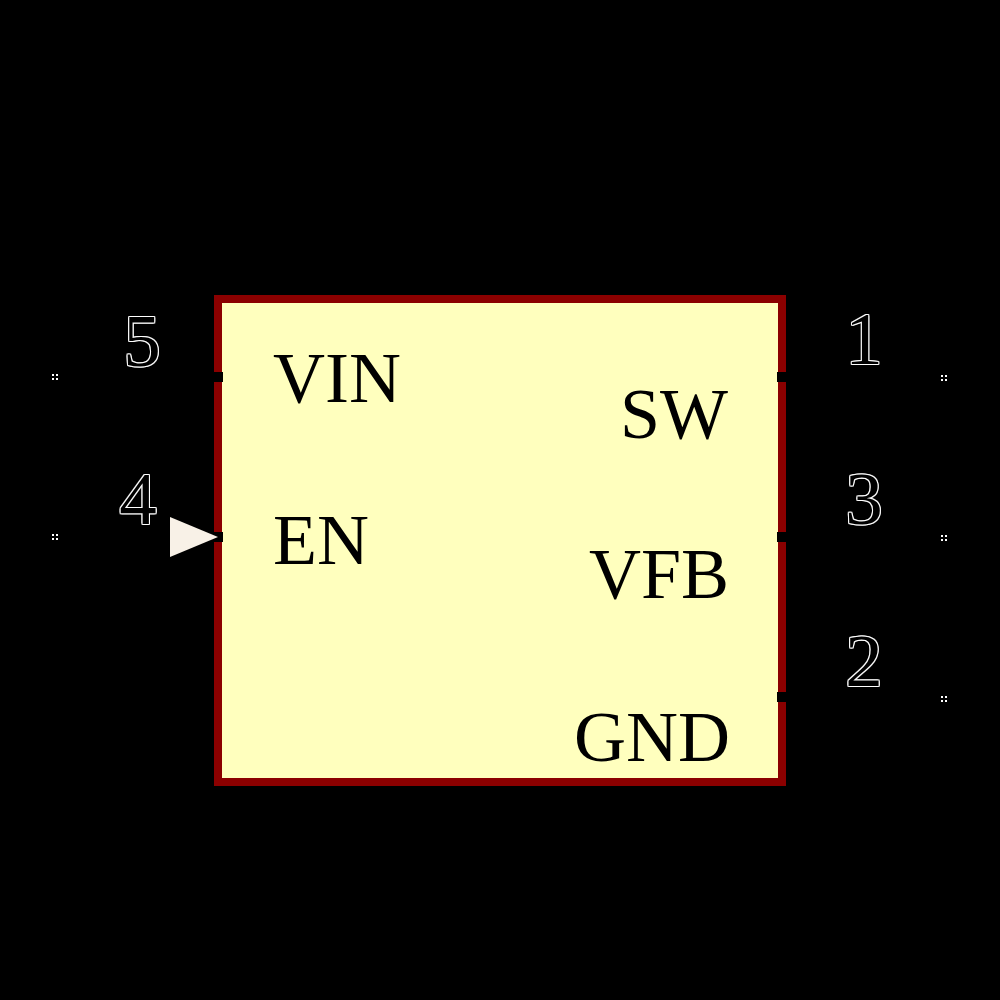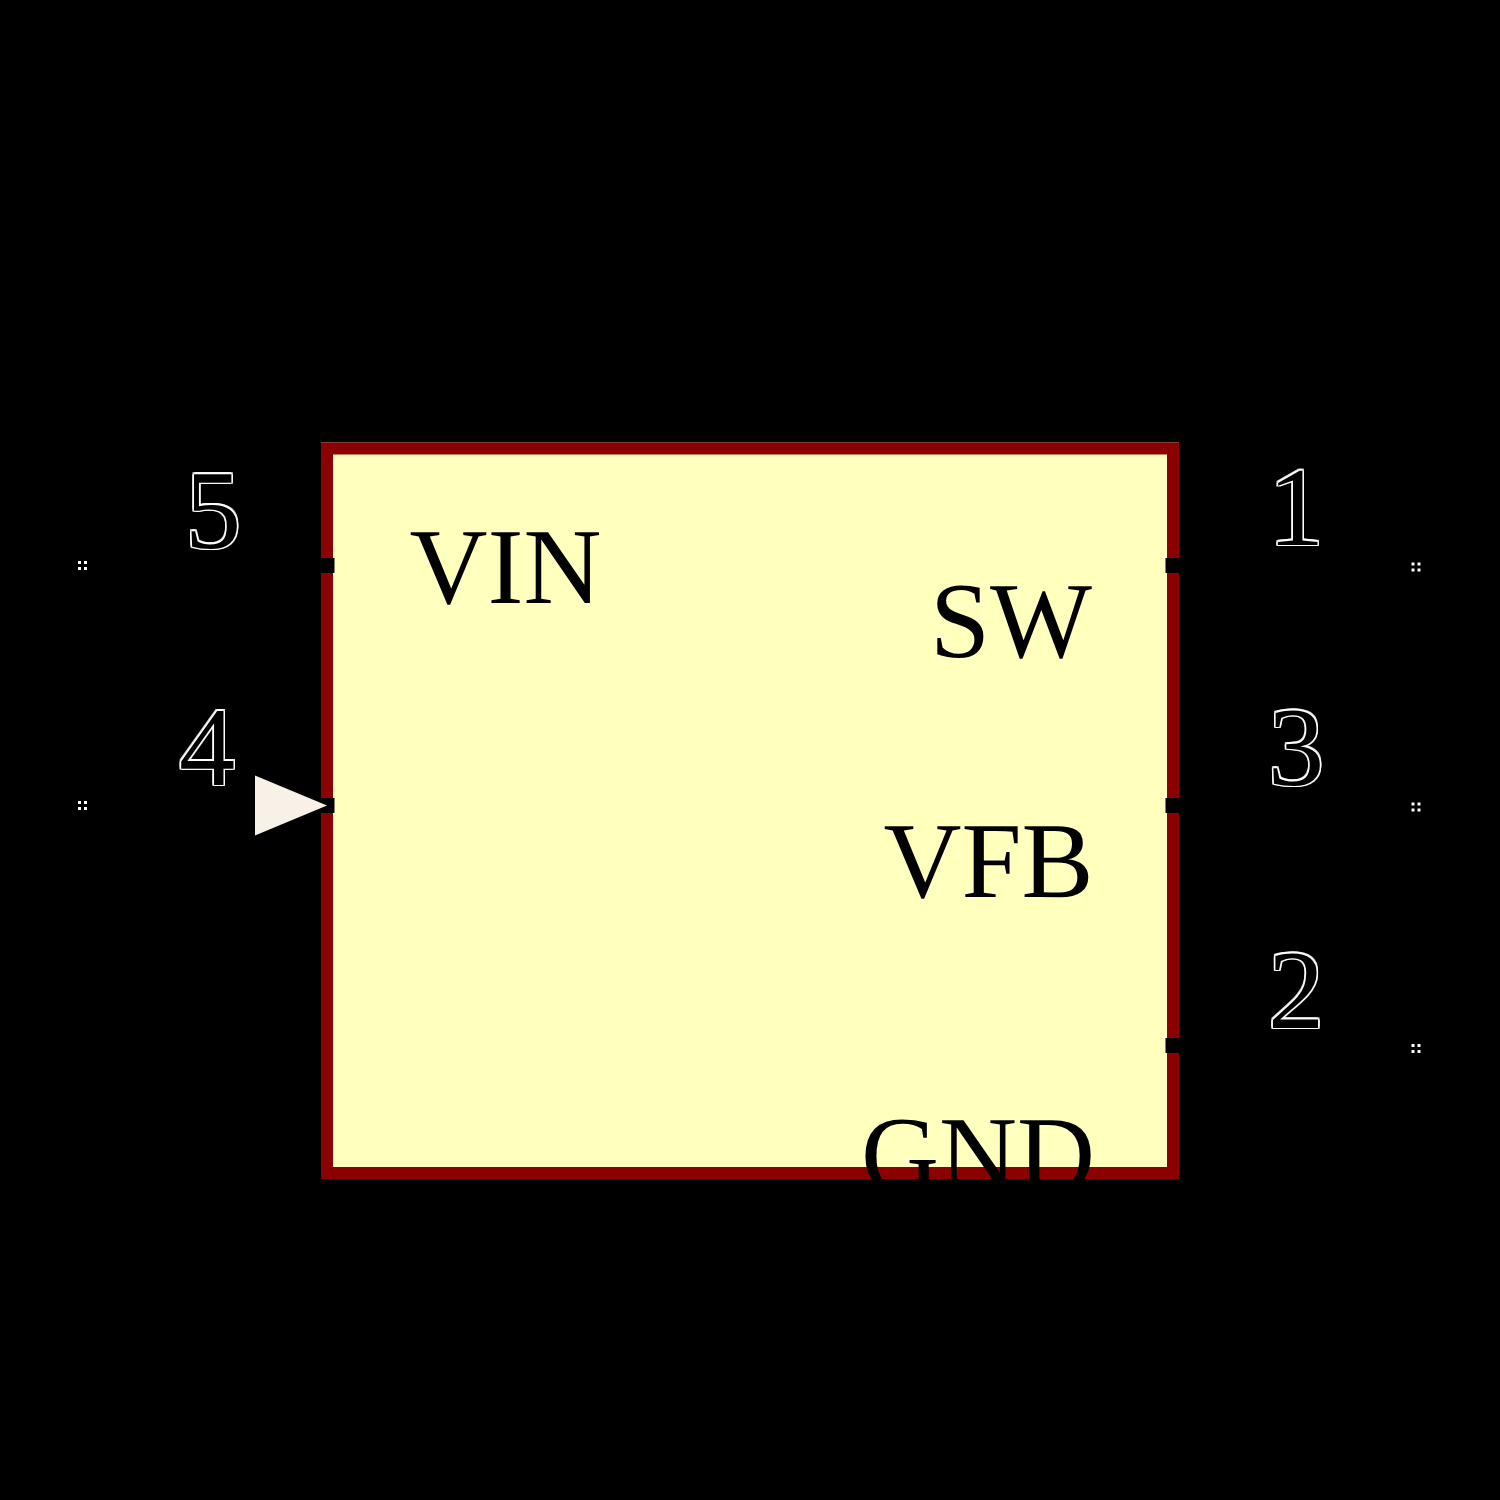--- a/index.html
+++ b/index.html
@@ -90,29 +90,30 @@
 
   <div class="pin-line left" style="top:372px;"></div>
   <div class="pin-endpoint" style="left:52px; top:374px;"></div>
   <div class="pin-number" style="left:92px; top:303px;">5</div>
   <div class="pin-label" style="left:273px; top:341px;">VIN</div>
 
   <div class="pin-line left" style="top:532px;"></div>
   <div class="pin-endpoint" style="left:52px; top:534px;"></div>
   <div class="pin-number" style="left:88px; top:461px;">4</div>
   <div class="input-arrow"></div>
+  <div class="pin-label" style="left:273px; top:503px;">EN</div>
 
   <div class="pin-line right" style="top:372px;"></div>
   <div class="pin-endpoint" style="left:941px; top:375px;"></div>
   <div class="pin-number" style="left:814px; top:301px;">1</div>
   <div class="pin-label right" style="right:272px; top:342px;">SW</div>
 
   <div class="pin-line right" style="top:532px;"></div>
   <div class="pin-endpoint" style="left:941px; top:535px;"></div>
   <div class="pin-number" style="left:814px; top:461px;">3</div>
   <div class="pin-label right" style="right:271px; top:502px;">VFB</div>
 
   <div class="pin-line right" style="top:692px;"></div>
   <div class="pin-endpoint" style="left:941px; top:696px;"></div>
   <div class="pin-number" style="left:814px; top:623px;">2</div>
-  <div class="pin-label right" style="right:270px; top:698px;">GND</div>
+  <div class="pin-label right" style="right:270px; top:665px;">GND</div>
 
 </div>
 
 </body></html>

